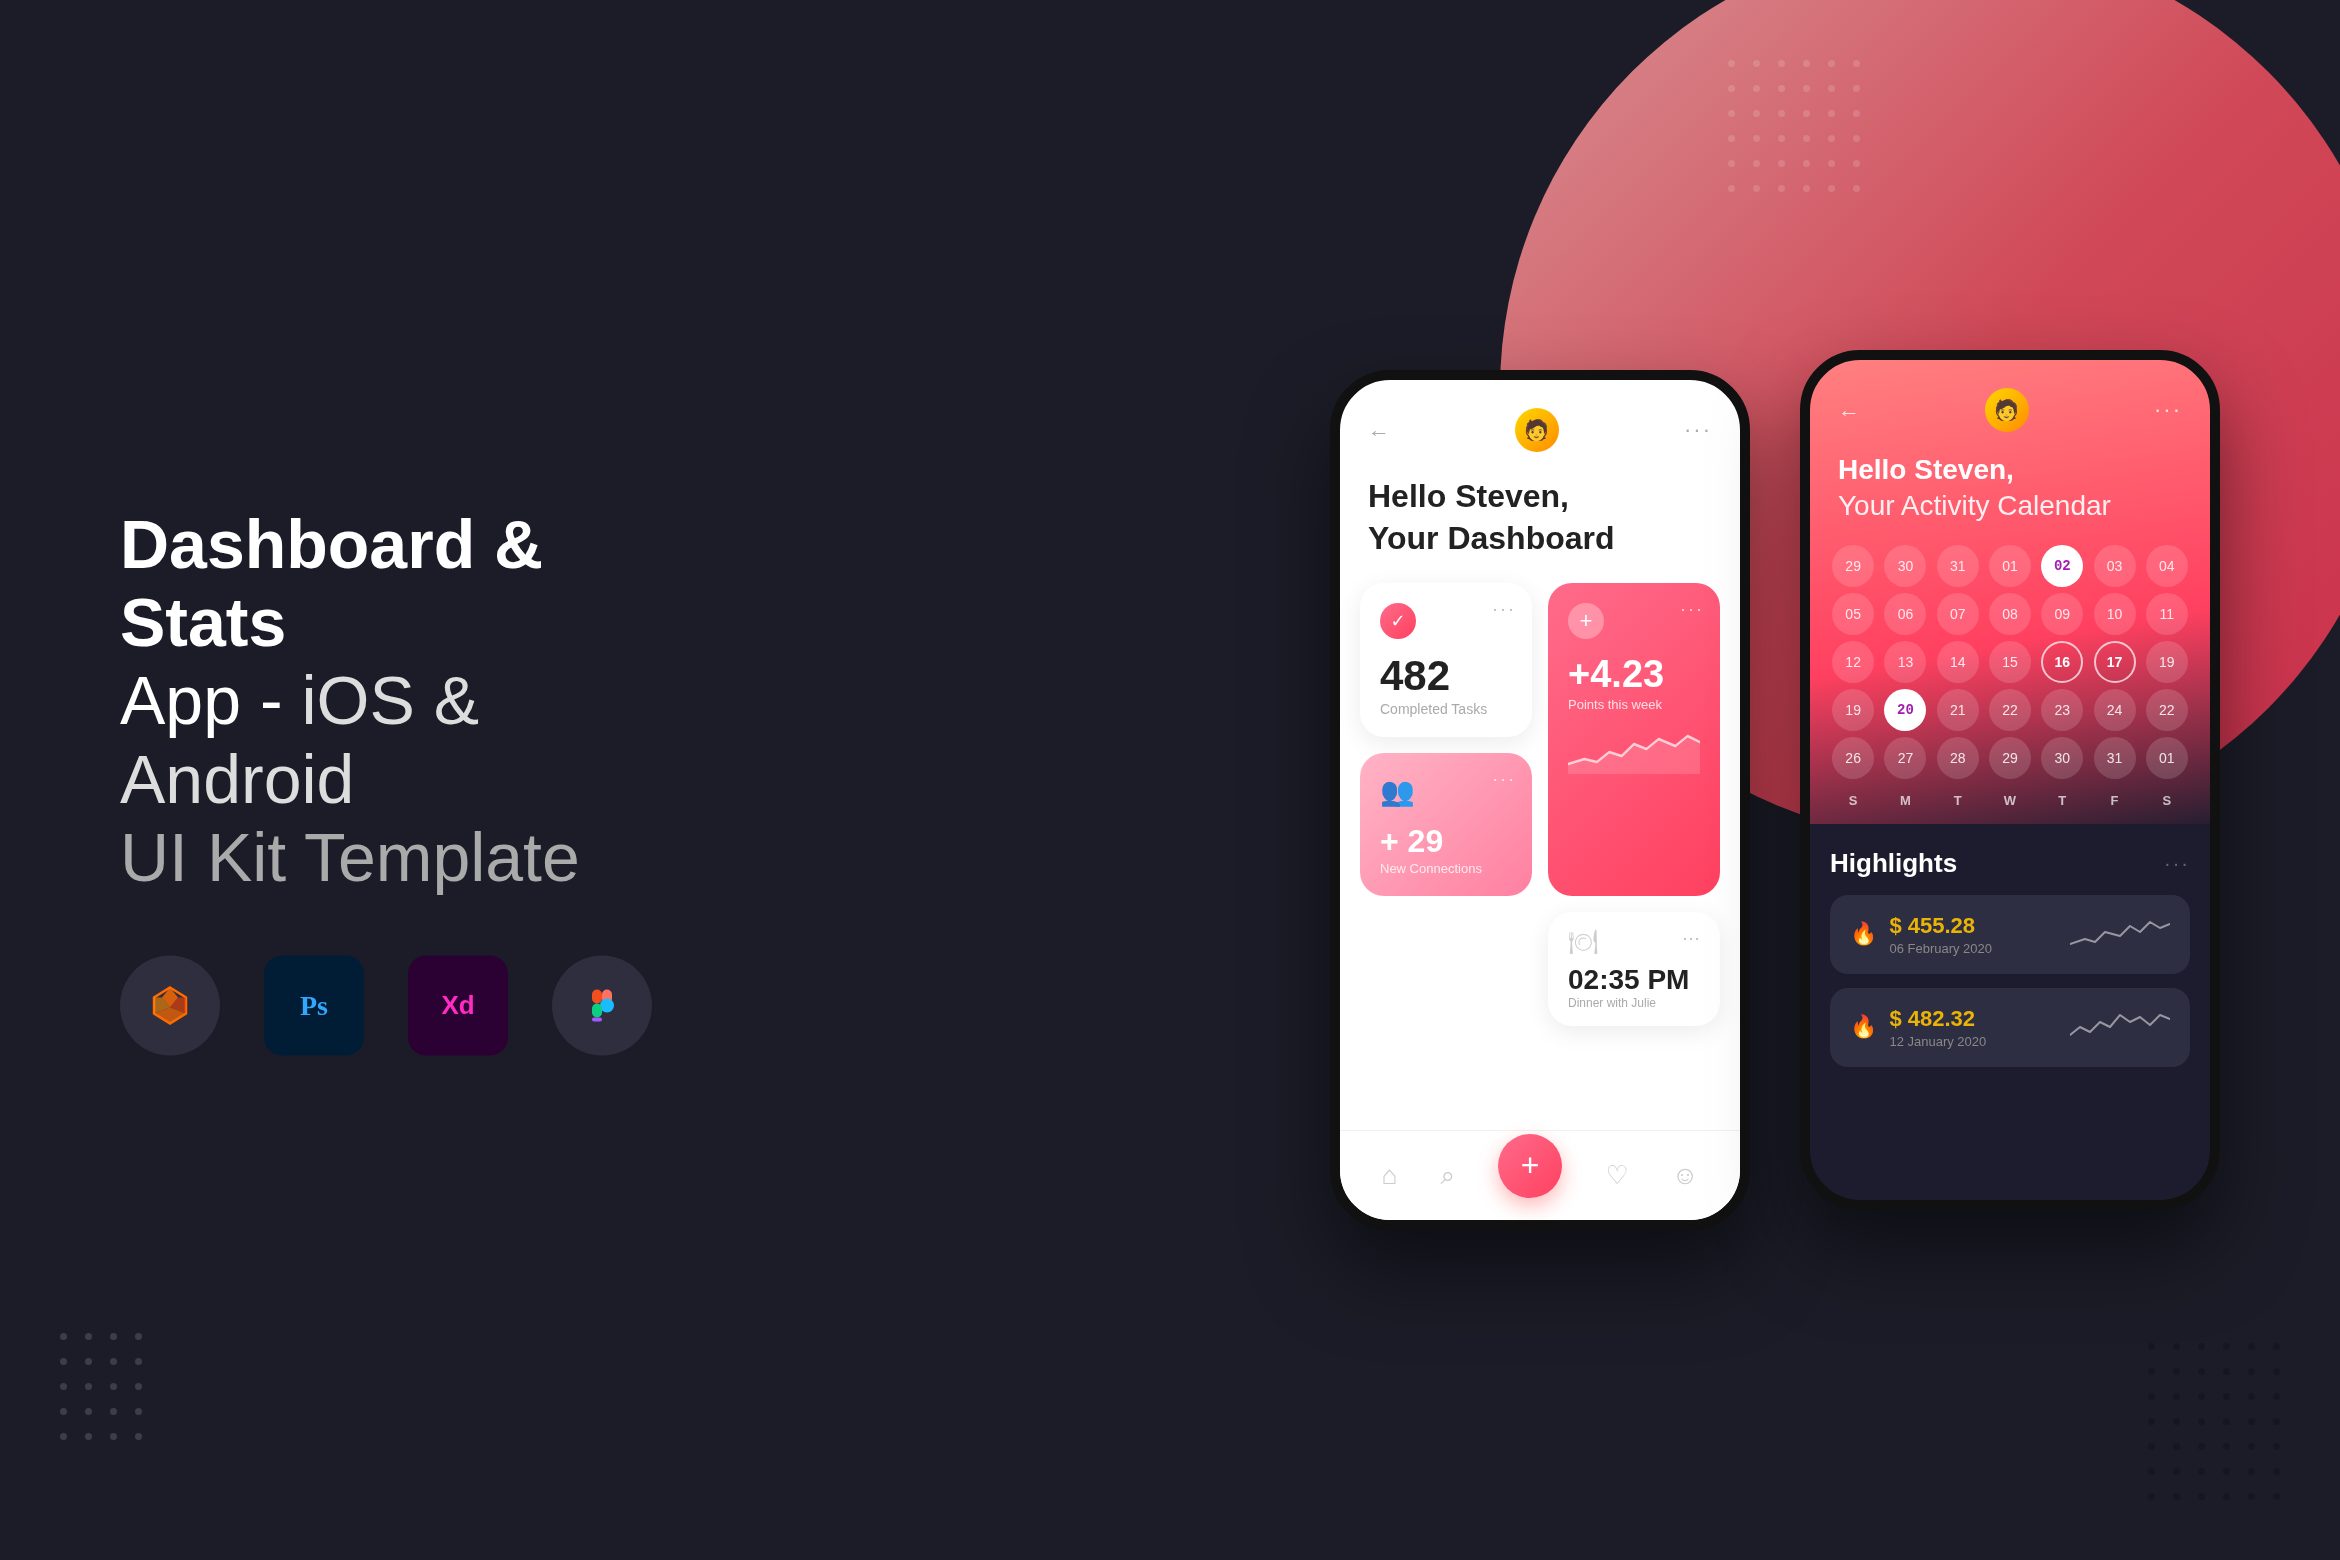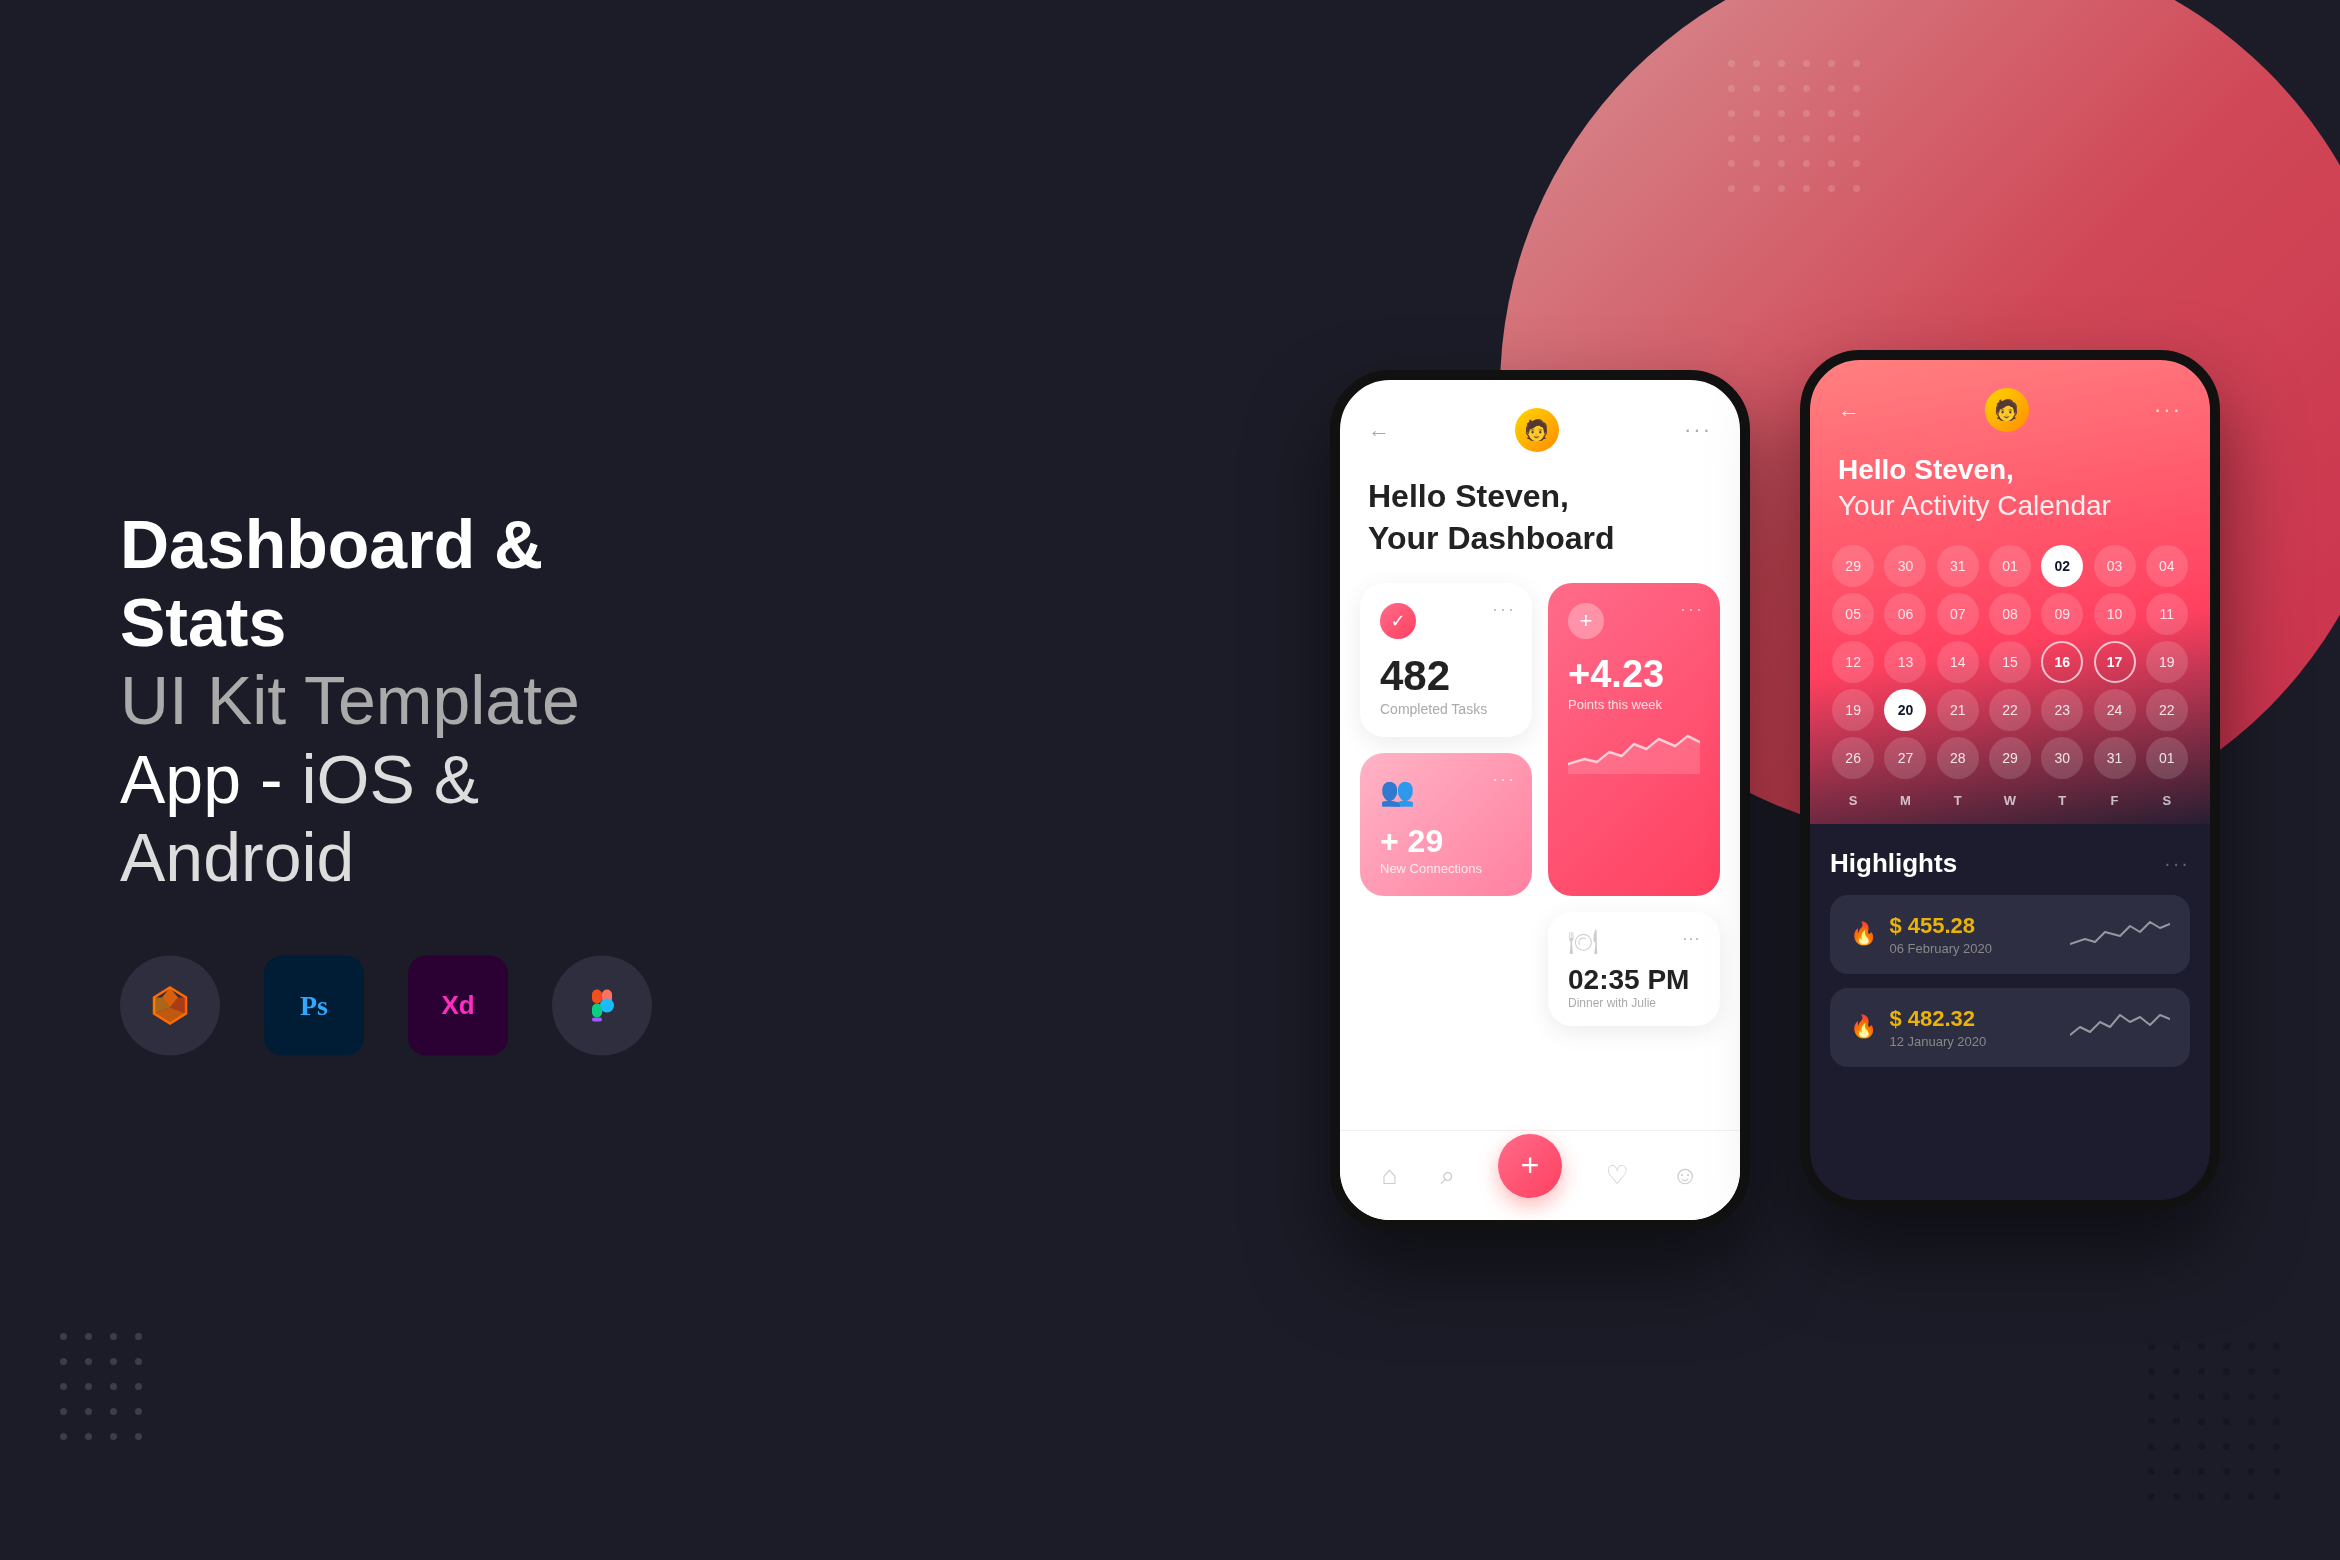--- a/index.html
+++ b/index.html
@@ -313,22 +313,23 @@
       display: flex;
       align-items: center;
       justify-content: center;
       font-size: 14px;
       color: rgba(255,255,255,0.85);
       background: rgba(255,255,255,0.15);
       margin: 0 auto;
     }
     .cal-day.today-white {
       background: #fff;
-      color: #0f172a;
+      color: #a21caf;
       font-weight: 700;
+      font-family: Liberation Mono, monospace;
     }
     .cal-day.today-outline {
       background: transparent;
       border: 2px solid rgba(255,255,255,0.7);
       color: #fff;
       font-weight: 700;
     }
     .cal-header-row {
       display: grid;
       grid-template-columns: repeat(7, 1fr);
@@ -493,24 +494,24 @@
     <div class="dot" style="background:rgba(0,0,0,0.2)"></div>
     <div class="dot" style="background:rgba(0,0,0,0.2)"></div>
     <div class="dot" style="background:rgba(0,0,0,0.2)"></div>
     <div class="dot" style="background:rgba(0,0,0,0.2)"></div>
     <div class="dot" style="background:rgba(0,0,0,0.2)"></div>
 </div>
 
 <div class="left-content">
   <div style="line-height:1.15">
     <span style="font-size:68px;font-weight:800;color:#fff;display:block">Dashboard &amp; Stats</span>
-    <span style="font-size:68px;font-weight:300;color:#aaa;display:block">UI Kit Template</span>
     <span style="font-size:68px;font-weight:400;color:#fff;display:block">
       <span>App - </span><span style="font-weight:300;color:#ddd">iOS &amp; Android</span>
     </span>
+    <span style="font-size:68px;font-weight:300;color:#aaa;display:block">UI Kit Template</span>
   </div>
 
   <div class="tool-icons">
     <div class="tool-icon-btn" style="background:#2e2e3e">
       <svg width="44" height="44" viewBox="0 0 44 44">
         <polygon points="22,4 38,14 38,30 22,40 6,30 6,14" fill="none" stroke="#FF6B00" stroke-width="2.5"></polygon>
         <polygon points="22,4 30,14 22,24 14,14" fill="#FF6B00" opacity="0.8"></polygon>
         <polygon points="6,14 14,14 22,24 6,30" fill="#FF8C00" opacity="0.6"></polygon>
         <polygon points="38,14 30,14 22,24 38,30" fill="#FF4500" opacity="0.6"></polygon>
         <polygon points="6,30 22,24 38,30 22,40" fill="#FF6B00" opacity="0.7"></polygon>

